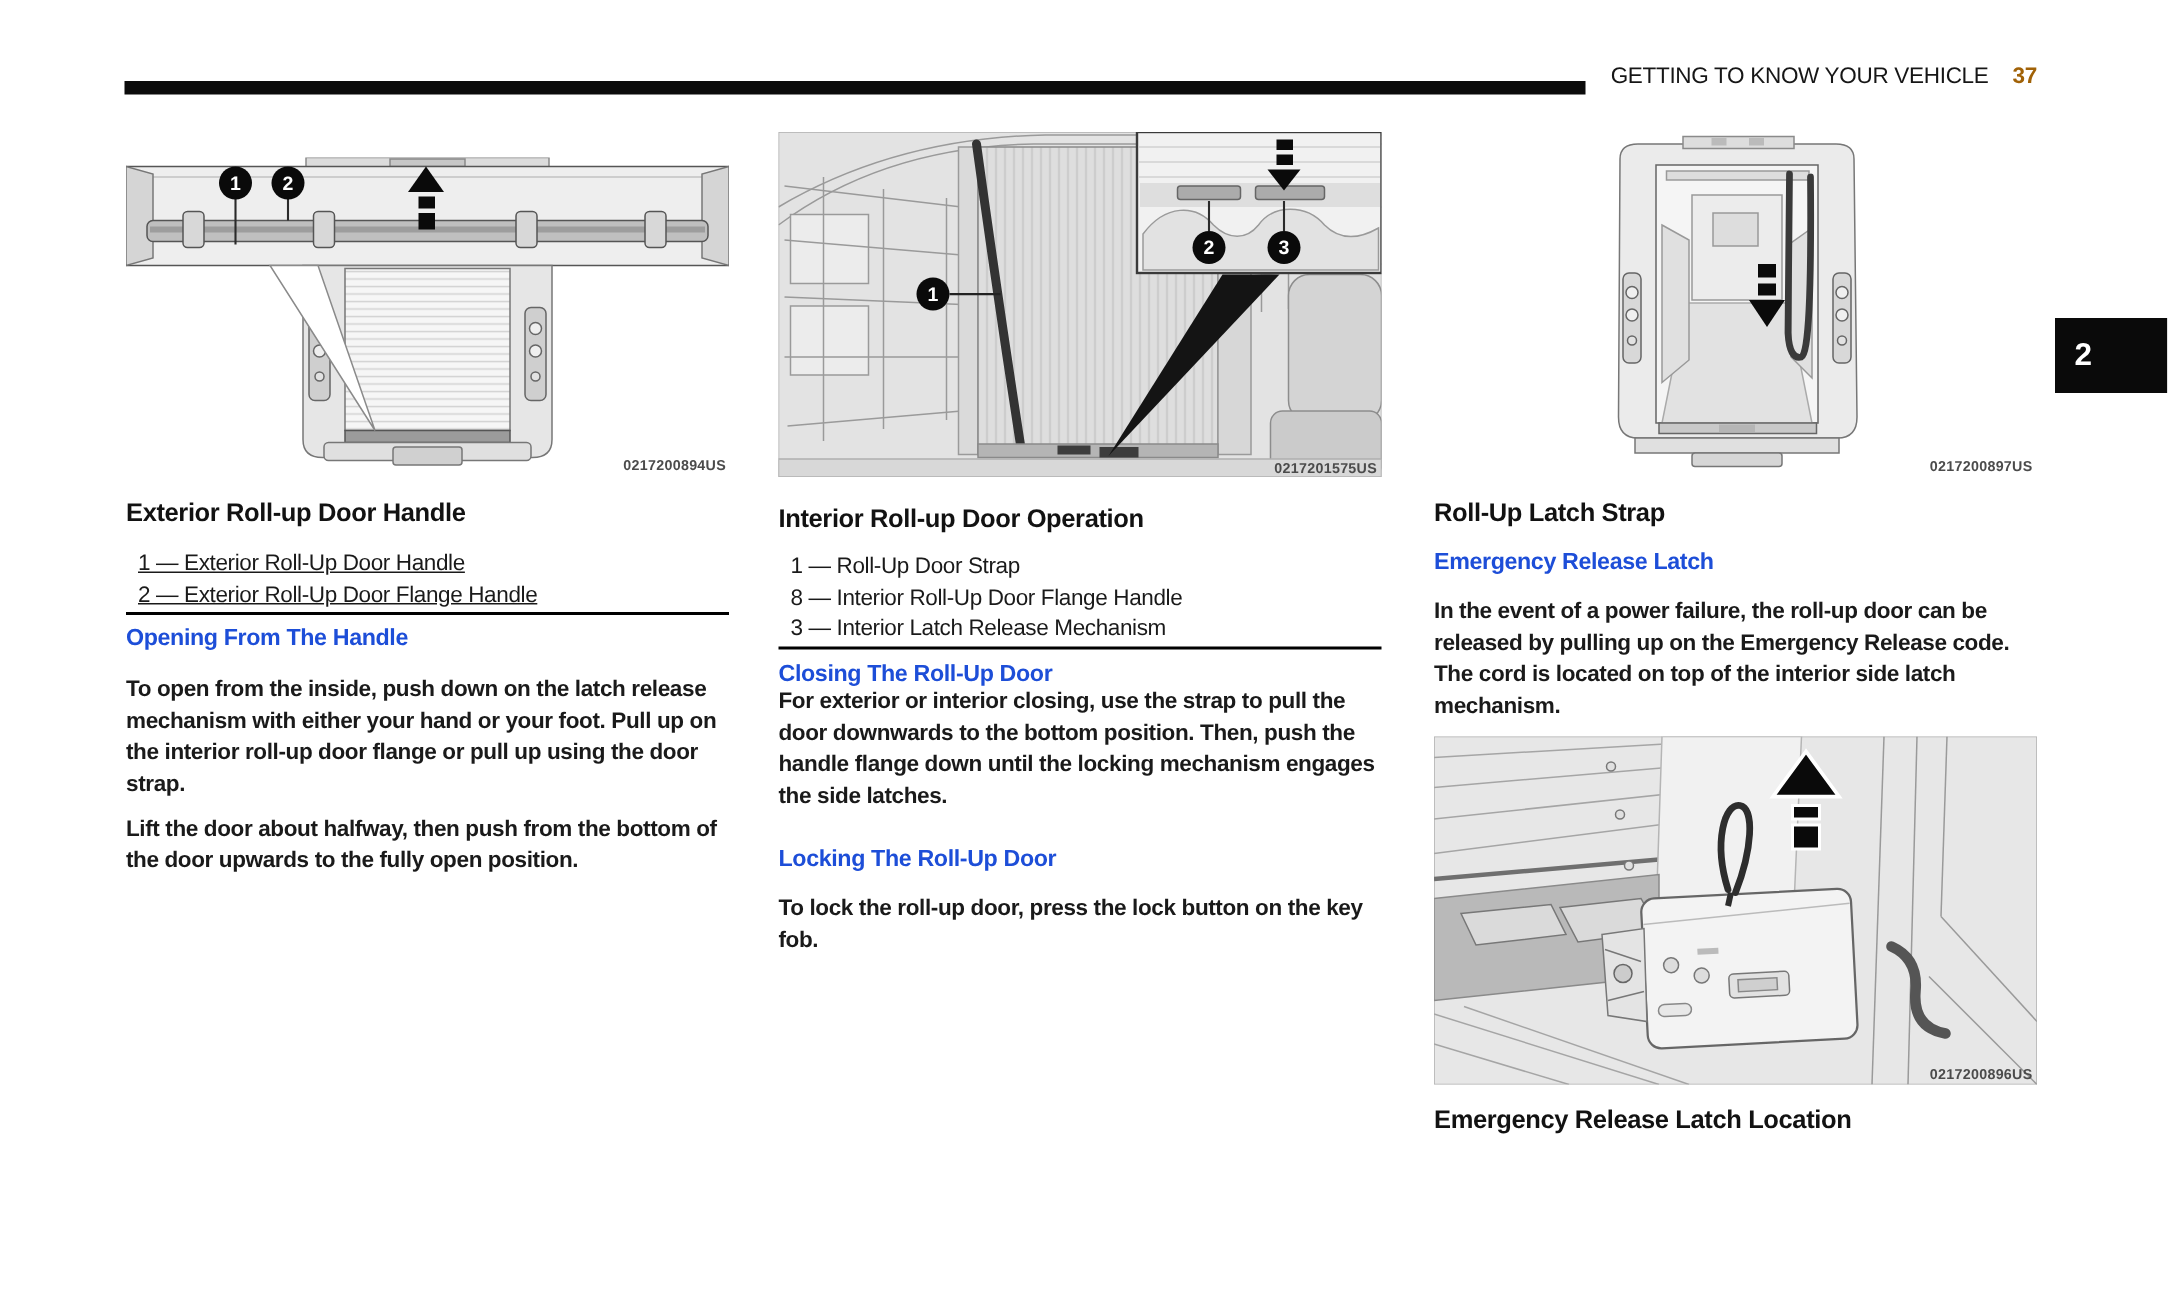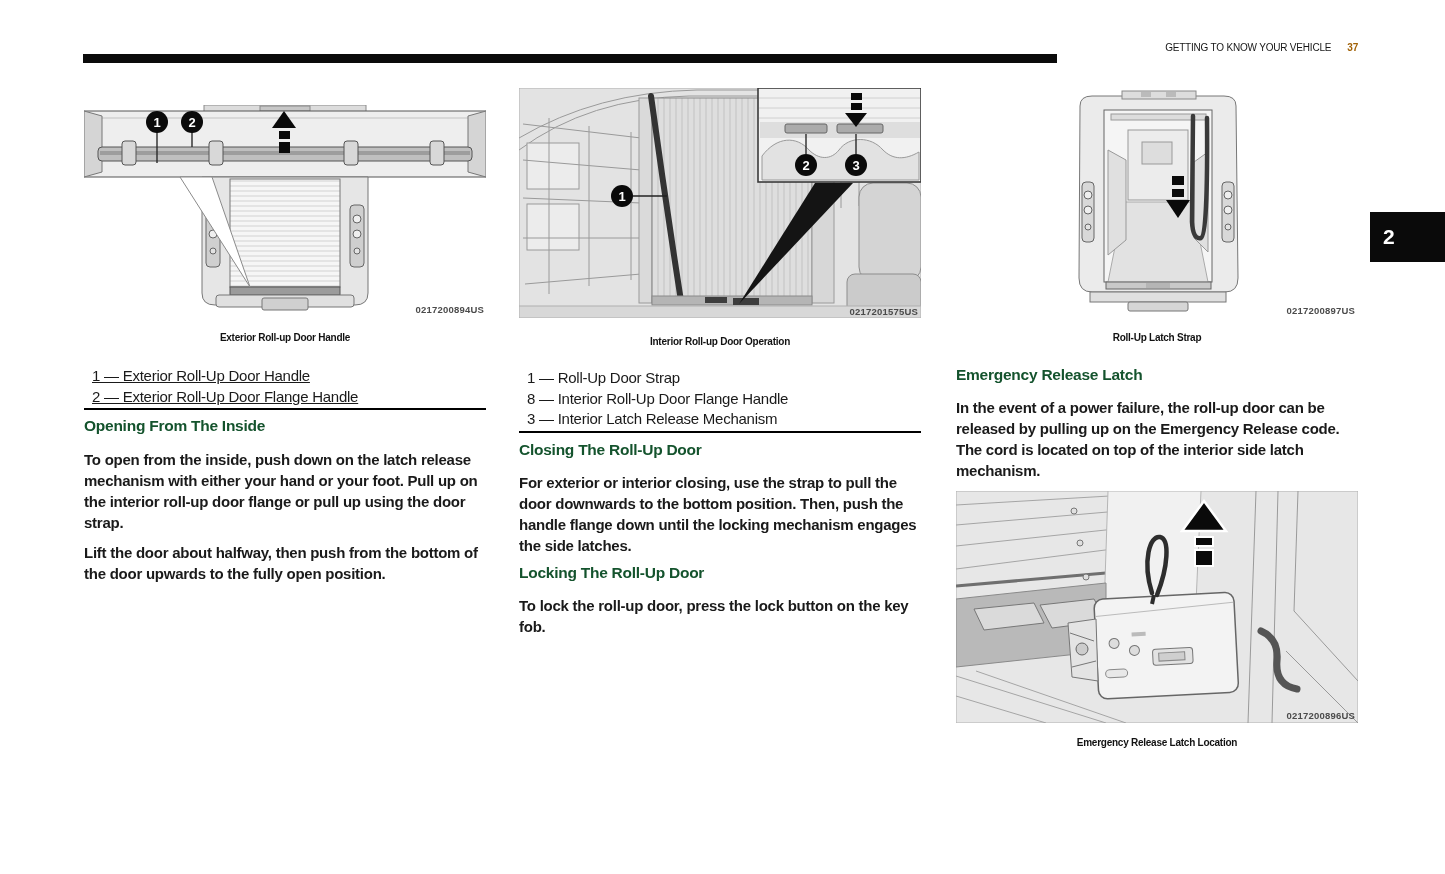--- a/index.html
+++ b/index.html
@@ -1,25 +1,25 @@
 <!DOCTYPE html>
 <html><head>
 <meta charset="utf-8">
 <style>
   html,body{margin:0;padding:0;background:#ffffff;}
   body{width:1445px;height:874px;font-family:"Liberation Sans",sans-serif;color:#111;}
   .page{position:relative;width:1445px;height:874px;overflow:hidden;background:#fff;}
   .abs{position:absolute;}
   .hdr-bar{background:#0b0b0b;}
-  .hdr-text{display:flex;align-items:baseline;gap:16px;font-size:10px;letter-spacing:-0.2px;}
+  .hdr-text{display:flex;align-items:baseline;gap:16px;font-size:15px;letter-spacing:-0.2px;}
   .hdr-title{font-weight:normal;color:#161616;}
   .hdr-num{font-weight:bold;color:#a16207;}
   .side-tab{background:#0a0a0a;color:#fff;font-weight:bold;font-size:21px;line-height:50px;padding-left:13px;box-sizing:border-box;}
-  .caption{font-weight:bold;font-size:10px;letter-spacing:-0.25px;text-align:center;color:#121212;}
-  .heading{font-weight:bold;font-size:15.5px;letter-spacing:-0.25px;color:#14532d;}
+  .caption{font-weight:bold;font-size:17px;letter-spacing:-0.25px;text-align:left;color:#121212;}
+  .heading{font-weight:bold;font-size:15.5px;letter-spacing:-0.25px;color:#1d4ed8;}
   .body-text{font-size:15px;line-height:21px;letter-spacing:-0.25px;color:#1a1a1a;font-weight:bold;}
   .legend{font-size:15px;line-height:20.5px;letter-spacing:-0.25px;color:#1a1a1a;}
   .legend div{white-space:nowrap;}
   .rule{background:#000;height:1.8px;}
   svg{display:block;}
   svg text{font-family:"Liberation Sans",sans-serif;}
   .callout-num{font-size:13px;font-weight:bold;fill:#ffffff;text-anchor:middle;}
   .wm{font-size:9.5px;font-weight:bold;fill:#4b4b4b;text-anchor:end;letter-spacing:0.2px;}
 </style>
 </head>
@@ -98,21 +98,21 @@
       <text x="400" y="208" class="wm">0217200894US</text>
     </svg>
   </div>
 
   <div class="abs caption" style="left:84px;top:332px;width:402px;">Exterior Roll-up Door Handle</div>
   <div class="abs legend" style="left:92px;top:366px;width:394px;text-decoration:underline;">
     <div>1 — Exterior Roll-Up Door Handle</div>
     <div>2 — Exterior Roll-Up Door Flange Handle</div>
   </div>
   <div class="abs rule" style="left:84px;top:408px;width:402px;"></div>
-  <div class="abs heading" style="left:84px;top:417px;width:402px;">Opening From The Inside</div>
+  <div class="abs heading" style="left:84px;top:417px;width:402px;">Opening From The Handle</div>
   <div class="abs body-text" style="left:84px;top:542px;width:402px;">Lift the door about halfway, then push from the bottom of the door upwards to the fully open position.</div>
   <div class="abs body-text" style="left:84px;top:449px;width:402px;">To open from the inside, push down on the latch release mechanism with either your hand or your foot. Pull up on the interior roll-up door flange or pull up using the door strap.</div>
 
   <div class="abs" style="left:519px;top:88px;width:402px;height:230px;">
     <svg viewBox="0 0 402 230" width="402" height="230">
       <defs>
         <pattern id="vstr" width="6" height="6" patternUnits="userSpaceOnUse">
           <rect width="6" height="6" fill="#dedede"></rect>
             <line x1="1" y1="0" x2="1" y2="6" stroke="#c2c2c2" stroke-width="1"></line>
         </pattern>
@@ -193,21 +193,21 @@
   </div>
 
   <div class="abs caption" style="left:519px;top:336px;width:402px;">Interior Roll-up Door Operation</div>
   <div class="abs legend" style="left:527px;top:368px;width:394px;">
     <div>1 — Roll-Up Door Strap</div>
     <div>8 — Interior Roll-Up Door Flange Handle</div>
     <div>3 — Interior Latch Release Mechanism</div>
   </div>
   <div class="abs rule" style="left:519px;top:431px;width:402px;"></div>
   <div class="abs heading" style="left:519px;top:441px;width:402px;">Closing The Roll-Up Door</div>
-  <div class="abs body-text" style="left:519px;top:472px;width:402px;">For exterior or interior closing, use the strap to pull the door downwards to the bottom position. Then, push the handle flange down until the locking mechanism engages the side latches.</div>
+  <div class="abs body-text" style="left:519px;top:457px;width:402px;">For exterior or interior closing, use the strap to pull the door downwards to the bottom position. Then, push the handle flange down until the locking mechanism engages the side latches.</div>
   <div class="abs body-text" style="left:519px;top:595px;width:402px;">To lock the roll-up door, press the lock button on the key fob.</div>
   <div class="abs heading" style="left:519px;top:564px;width:402px;">Locking The Roll-Up Door</div>
 
   <div class="abs" style="left:956px;top:90px;width:402px;height:230px;">
     <svg viewBox="0 0 402 230" width="402" height="230">
 
       <path d="M124,16 Q124,6 136,6 L268,6 Q280,6 280,16 L282,188 Q282,202 269,202 L136,202 Q123,202 123,188 Z" fill="#ebebeb" stroke="#777"></path>
       <rect x="166" y="1" width="74" height="8" fill="#dddddd" stroke="#8a8a8a"></rect>
       <rect x="185" y="2" width="10" height="5" fill="#bbbbbb"></rect>
       <rect x="210" y="2" width="10" height="5" fill="#bbbbbb"></rect>

